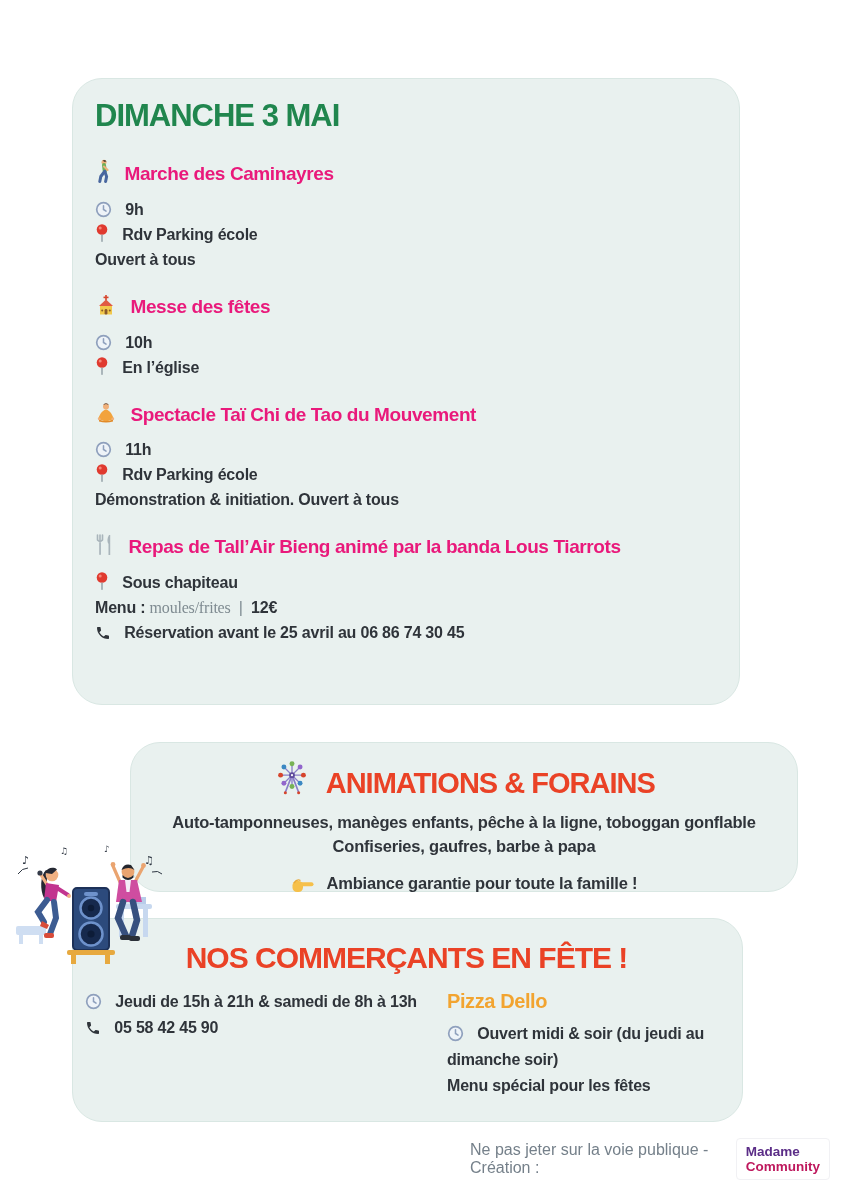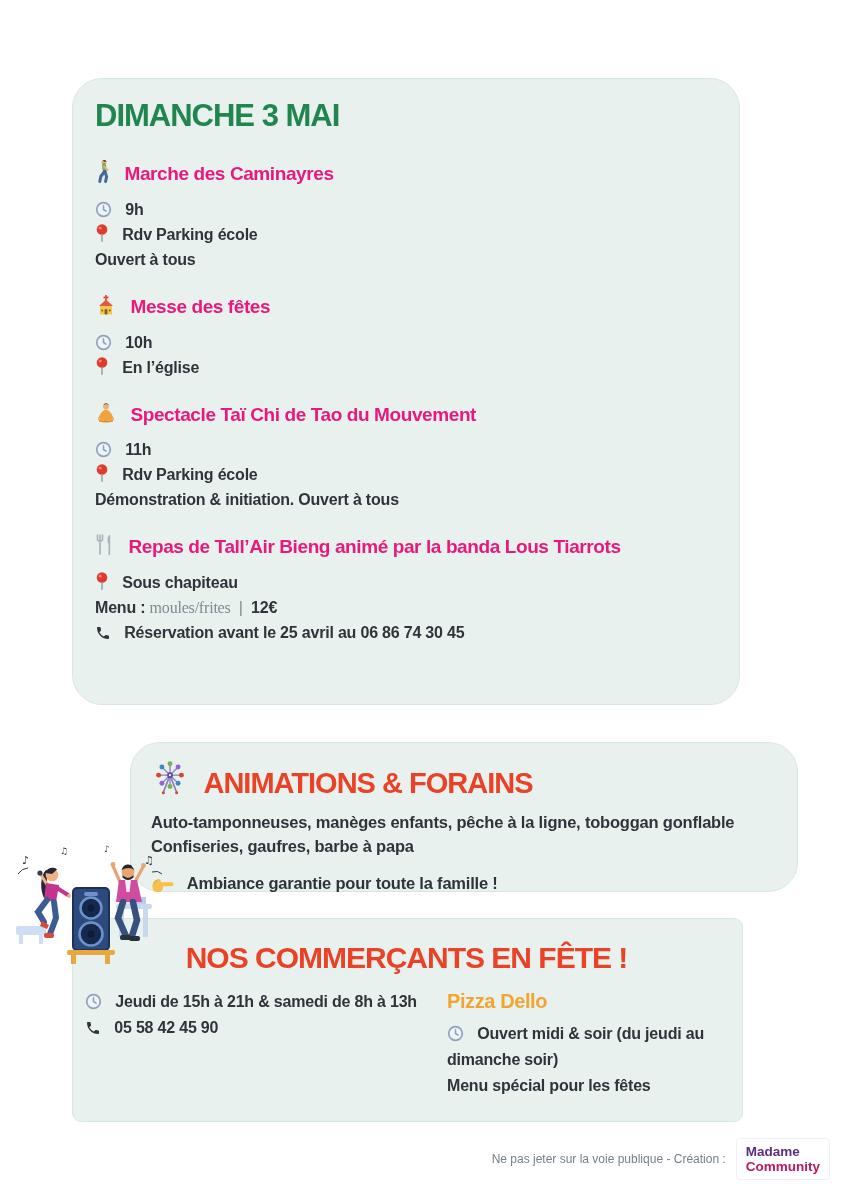--- a/index.html
+++ b/index.html
@@ -29,49 +29,49 @@
   .event-title{
     font-size:19px;font-weight:bold;color:#e9197b;letter-spacing:-0.4px;
     vertical-align:middle;
   }
   .line{margin:0;line-height:25px;font-size:16px;font-weight:bold;color:#2f343a;letter-spacing:-0.2px;}
   .menu-value{font-weight:normal;color:#7f8b91;font-family:Liberation Serif, serif;}
   .menu-sep{font-weight:normal;color:#7f8b91;margin:0 4px;}
   .ic{display:inline-block;vertical-align:-3px;margin-right:9px;}
   .ic-big{display:inline-block;vertical-align:-5px;margin-right:9px;}
   
-  .anims-card{left:130px;top:742px;width:668px;height:150px;padding:16px 20px 0 20px;text-align:left;}
+  .anims-card{left:130px;top:742px;width:668px;height:150px;padding:16px 20px 0 20px;text-align:center;}
   .anims-title-row{margin:0;line-height:38px;}
   .anims-title{
     font-size:29px;font-weight:bold;color:#ea4226;letter-spacing:-1px;vertical-align:middle;
   }
   .ferris{display:inline-block;vertical-align:-10px;margin-right:10px;}
   .anims-line{margin:0;font-size:16.5px;font-weight:bold;color:#2f343a;line-height:24px;letter-spacing:-0.2px;}
   .anims-line.first{margin-top:8px;}
   .anims-note{margin:13px 0 0 0;font-size:16.5px;font-weight:bold;color:#2f343a;line-height:24px;letter-spacing:-0.2px;}
   .hand{display:inline-block;vertical-align:-5px;margin-right:8px;}
   
-  .merch-card{left:72px;top:918px;width:671px;height:204px;padding:22px 14px 0 12px;border-radius:9px;}
+  .merch-card{left:72px;top:918px;width:671px;height:204px;padding:22px 14px 0 12px;}
   .merch-title{
     margin:0;text-align:center;font-size:30px;font-weight:bold;color:#ea4226;
     letter-spacing:-1px;line-height:34px;
   }
   .merch-cols{display:flex;margin-top:14px;}
   .merch-col-left{width:362px;flex:0 0 362px;}
   .merch-col-right{flex:1;}
   .merch-name{margin:0 0 8px 0;font-size:20px;font-weight:bold;color:#f2a430;letter-spacing:-0.4px;line-height:24px;}
   .merch-line{margin:0;font-size:16px;font-weight:bold;color:#2f343a;line-height:26px;letter-spacing:-0.2px;}
   
   .illustration{position:absolute;left:16px;top:842px;z-index:5;}
   
   .footer{
     position:absolute;left:470px;top:1138px;width:360px;
     display:flex;align-items:center;justify-content:flex-end;gap:10px;
   }
-  .disclaimer{font-size:12px;color:#75808a;letter-spacing:0;}
+  .disclaimer{font-size:16px;color:#75808a;letter-spacing:0;}
   .logo-box{
     background:#ffffff;border:1px solid #f1f1f4;border-radius:4px;
     padding:5px 9px;line-height:15px;white-space:nowrap;
   }
   .logo-l1{display:block;font-size:13.5px;font-weight:bold;color:#5b2d87;}
   .logo-l2{display:block;font-size:13.5px;font-weight:bold;color:#be185d;}
 </style>
 </head>
 <body>
 

